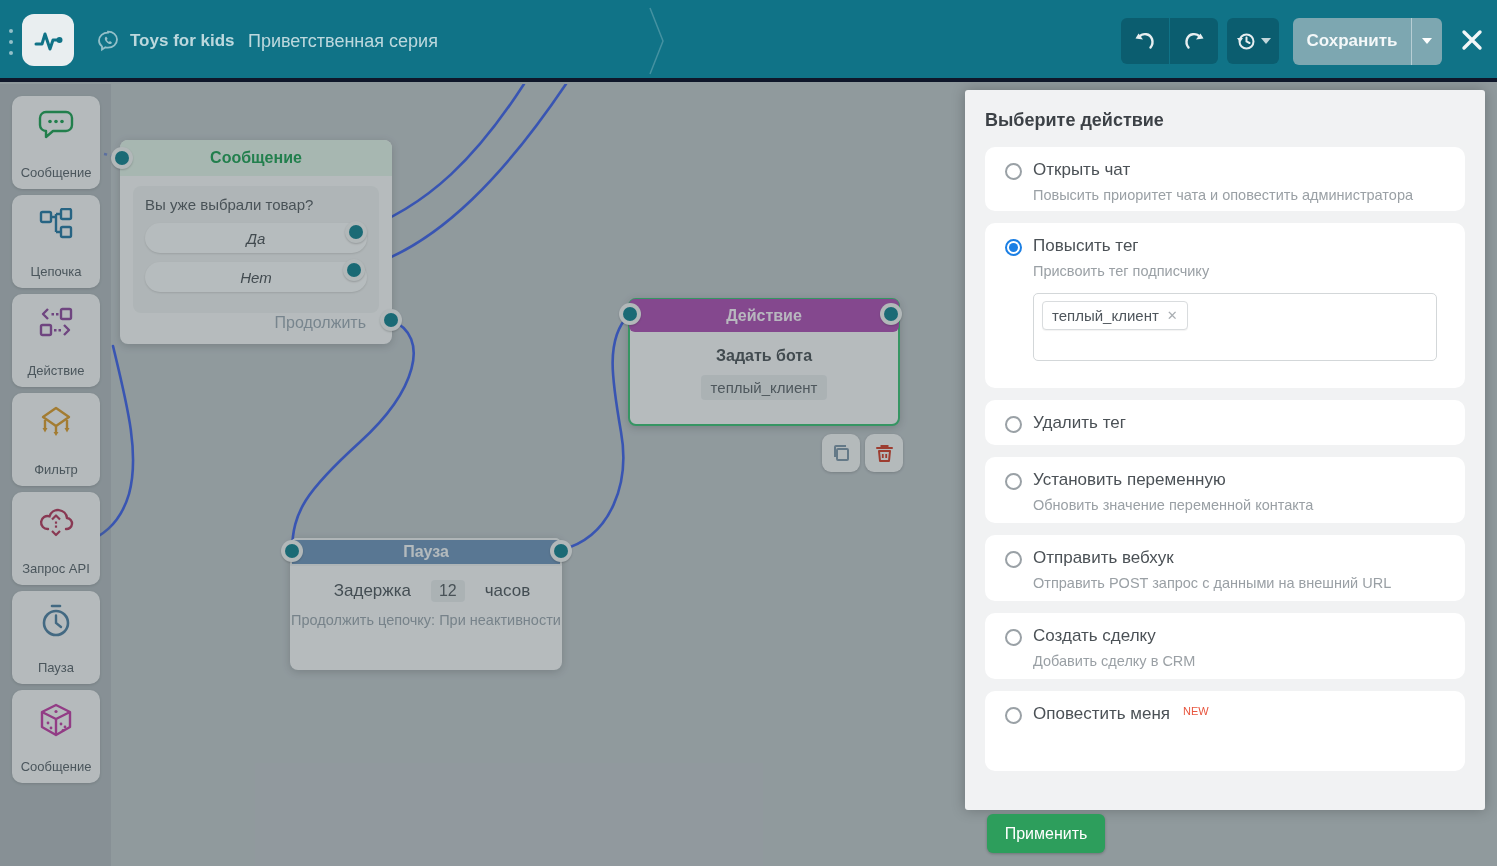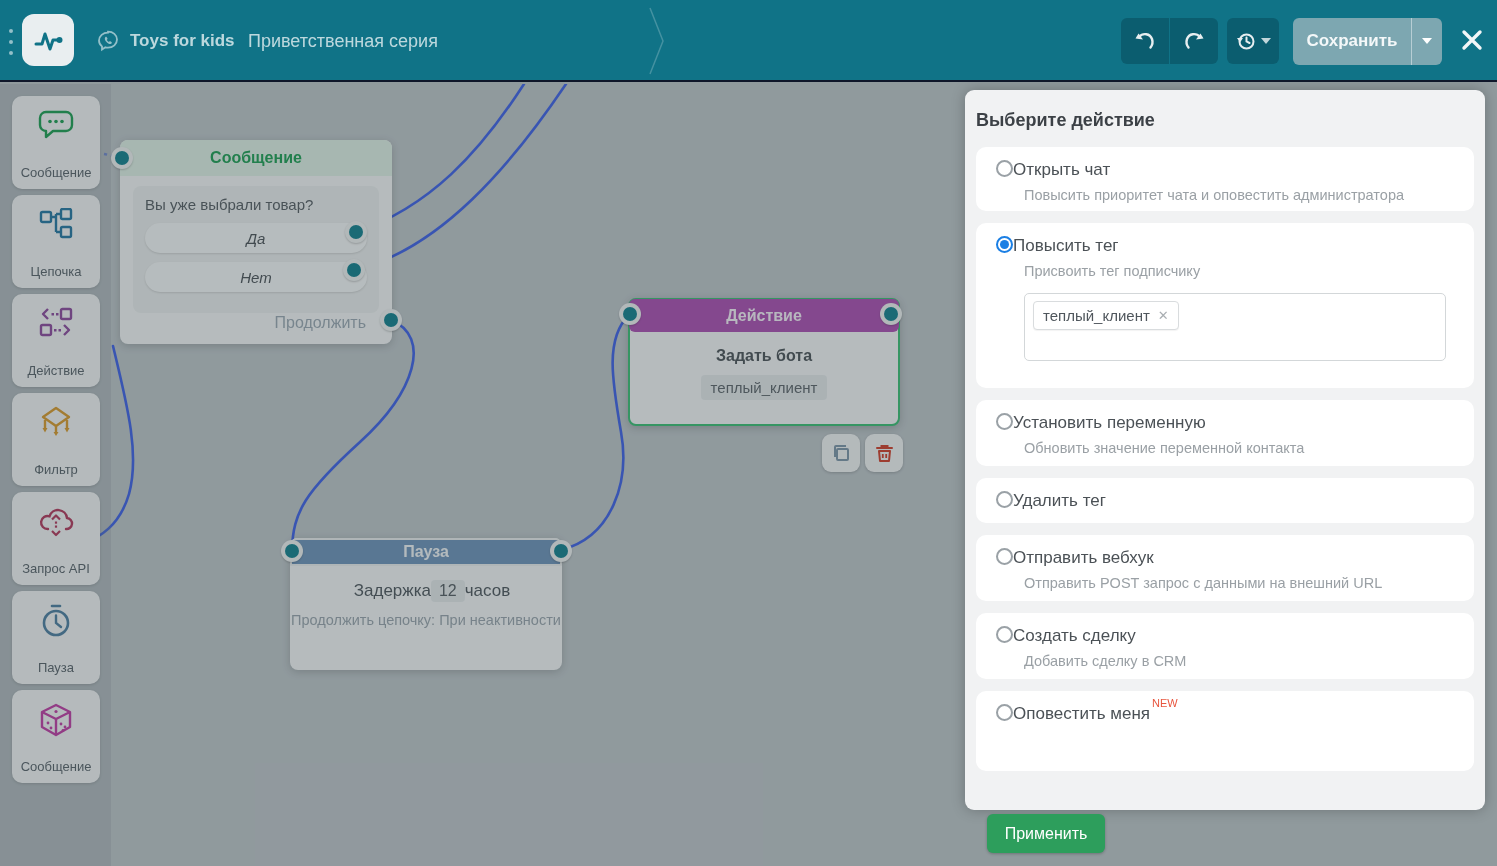--- a/index.html
+++ b/index.html
@@ -2,21 +2,21 @@
 <html><head>
 <meta charset="utf-8">
 <style>
   * { margin:0; padding:0; box-sizing:border-box; }
   html,body { width:1497px; height:866px; overflow:hidden;
     font-family:"Liberation Sans","DejaVu Sans",sans-serif; }
   .app { position:relative; width:1497px; height:866px; background:#bcc4c8; }
 
   
   .header { position:absolute; left:0; top:0; width:1497px; height:82px;
-    background:#107387; z-index:30; border-bottom:2px solid #0f172a; }
+    background:#107387; z-index:30; border-bottom:4px solid #0f172a; }
   .drag-dots { position:absolute; left:9px; top:29px; width:4px; height:26px;
     display:flex; flex-direction:column; justify-content:space-between; }
   .drag-dots i { width:4px; height:4px; border-radius:50%; background:rgba(255,255,255,.55); }
   .logo-tile { position:absolute; left:22px; top:14px; width:52px; height:52px;
     background:#e9eef0; border-radius:12px; display:flex; align-items:center; justify-content:center; }
   .channel-wrap { position:absolute; left:96px; top:0; height:82px; display:flex; align-items:center; gap:10px; }
   .channel-label { color:rgba(255,255,255,.72); font-size:17px; font-weight:bold; }
   .crumb-sep { position:absolute; left:648px; top:6px; }
   .flow-title { position:absolute; left:248px; top:0; height:82px; display:flex; align-items:center;
     color:rgba(255,255,255,.72); font-size:18px; font-weight:normal; }
@@ -76,32 +76,32 @@
   .act-tag { display:block; width:max-content; margin:10px auto 0; background:#e3e7e9; border-radius:4px;
     padding:4px 10px; font-size:15px; color:#5d656b; }
 
   .node-actions { position:absolute; left:822px; top:350px; display:flex; gap:5px; z-index:3; }
   .na-btn { width:38px; height:38px; border:none; background:#f0f2f3; border-radius:9px;
     box-shadow:0 1px 3px rgba(0,0,0,.2); display:flex; align-items:center; justify-content:center; cursor:pointer; }
 
   .pause-node { left:290px; top:454px; width:272px; height:132px; }
   .pause-head { height:28px; background:#6e93b9; border:2px solid #e8ebec; border-radius:7px 7px 0 0;
     display:flex; align-items:center; justify-content:center; color:#eef2f5; font-weight:bold; font-size:16px; }
-  .pause-line { display:flex; align-items:center; justify-content:center; gap:0;
+  .pause-line { display:flex; align-items:center; justify-content:center; gap:20px;
     margin-top:14px; font-size:17px; color:#4f575e;padding-left:12px; }
   .pause-chip { background:#e3e7e9; border-radius:4px; padding:2px 8px; font-size:16px; color:#555d63; }
   .pause-note { margin-top:8px; text-align:center; font-size:14.5px; line-height:1.45; color:#98a3ac; }
 
   
   .panel { position:absolute; left:965px; top:6px; width:520px; height:720px; background:#f1f2f3;
-    border-radius:9px; box-shadow:0 0 14px rgba(0,0,0,.25); z-index:10; padding:20px 11px; overflow:hidden; }
+    border-radius:3px; box-shadow:0 0 14px rgba(0,0,0,.25); z-index:10; padding:20px 20px; overflow:hidden; }
   .panel-title { font-size:18px; font-weight:bold; color:#3c4146; margin-bottom:16px; }
   .opt { background:#fff; border-radius:10px; padding:13px 18px 12px 20px; margin-bottom:12px;
     cursor:pointer; }
-  .opt-row { display:flex; align-items:flex-start; }
+  .opt-row { display:flex; align-items:flex-end; gap:11px; }
   .radio { width:17px; height:17px; border-radius:50%; border:2px solid #9aa1a6; flex:0 0 17px; }
   .radio.sel { border-color:#1b7fe4; display:flex; align-items:center; justify-content:center; }
   .radio.sel i { width:9px; height:9px; border-radius:50%; background:#1b7fe4; }
   .opt-title { font-size:17px; color:#4b5156; }
   .opt-desc { margin:5px 0 2px 28px; font-size:14.5px; line-height:1.4; color:#9aa0a5; }
   .badge-new { font-size:11px; color:#e8563f; position:relative; top:-7px; margin-left:2px; }
   .tagbox { margin:12px 10px 6px 28px; height:68px; background:#fff; border:1px solid #d3d7d9;
     border-radius:5px; padding:7px 8px; cursor:text; }
   .tagchip { display:inline-flex; align-items:center; gap:8px; border:1px solid #d9dcde; border-radius:4px;
     background:#fff; padding:5px 9px; font-size:15px; color:#4f565c; box-shadow:0 1px 1px rgba(0,0,0,.05); }
@@ -352,33 +352,33 @@
           </div>
         <div class="opt-desc">Присвоить тег подписчику</div>
         <div class="tagbox">
           <span class="tagchip">
             <span>теплый_клиент</span>
             <span class="x">✕</span>
           </span>
         </div>
       </div>
 
+      <div class="opt" style="height:45px">
+        <div class="opt-row">
+            <span class="radio"></span>
+          <span class="opt-title">Удалить тег</span>
+          </div>
+      </div>
+
       <div class="opt" style="height:66px">
         <div class="opt-row">
             <span class="radio"></span>
           <span class="opt-title">Установить переменную</span>
           </div>
         <div class="opt-desc">Обновить значение переменной контакта</div>
-      </div>
-
-      <div class="opt" style="height:45px">
-        <div class="opt-row">
-            <span class="radio"></span>
-          <span class="opt-title">Удалить тег</span>
-          </div>
       </div>
 
       <div class="opt" style="height:66px">
         <div class="opt-row">
             <span class="radio"></span>
           <span class="opt-title">Отправить вебхук</span>
           </div>
         <div class="opt-desc">Отправить POST запрос с данными на внешний URL</div>
       </div>
 

